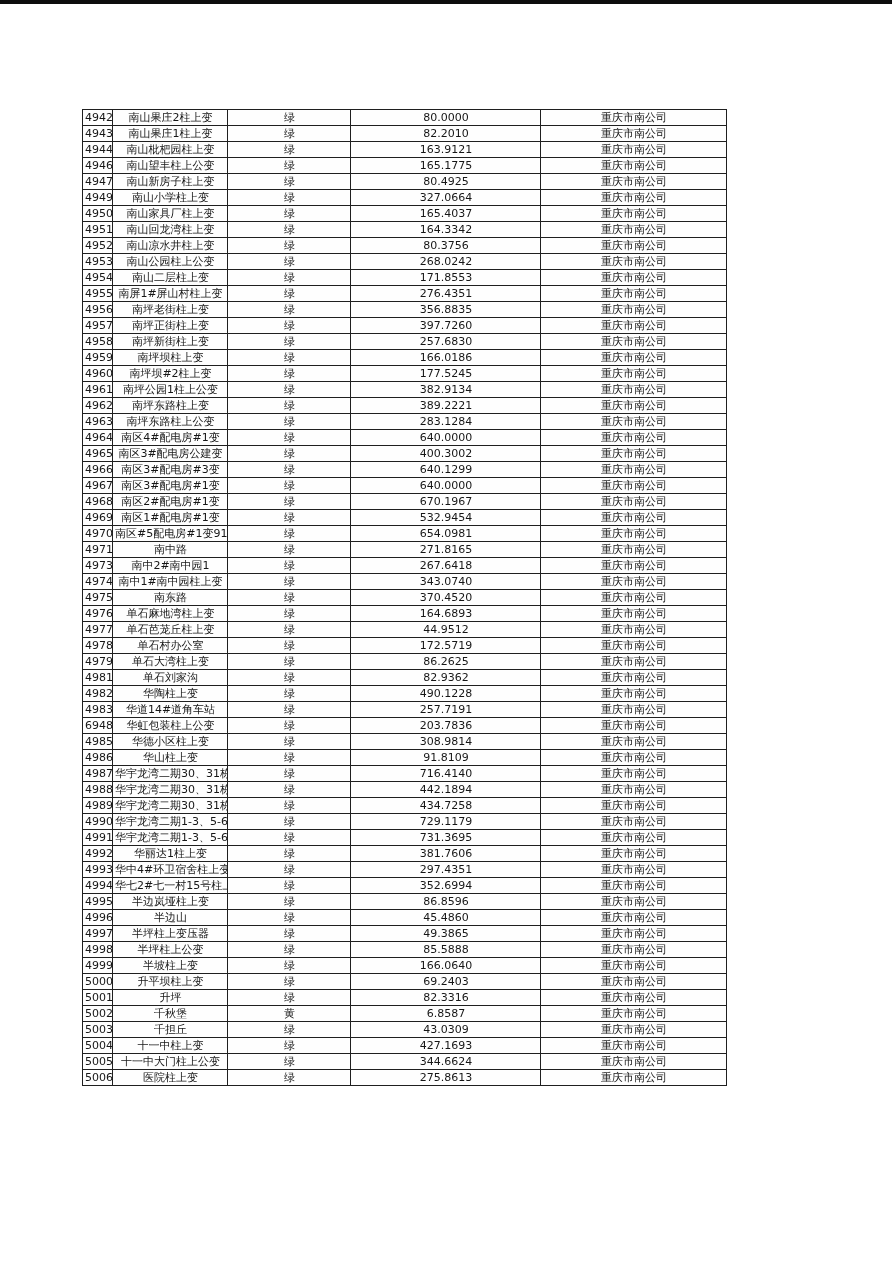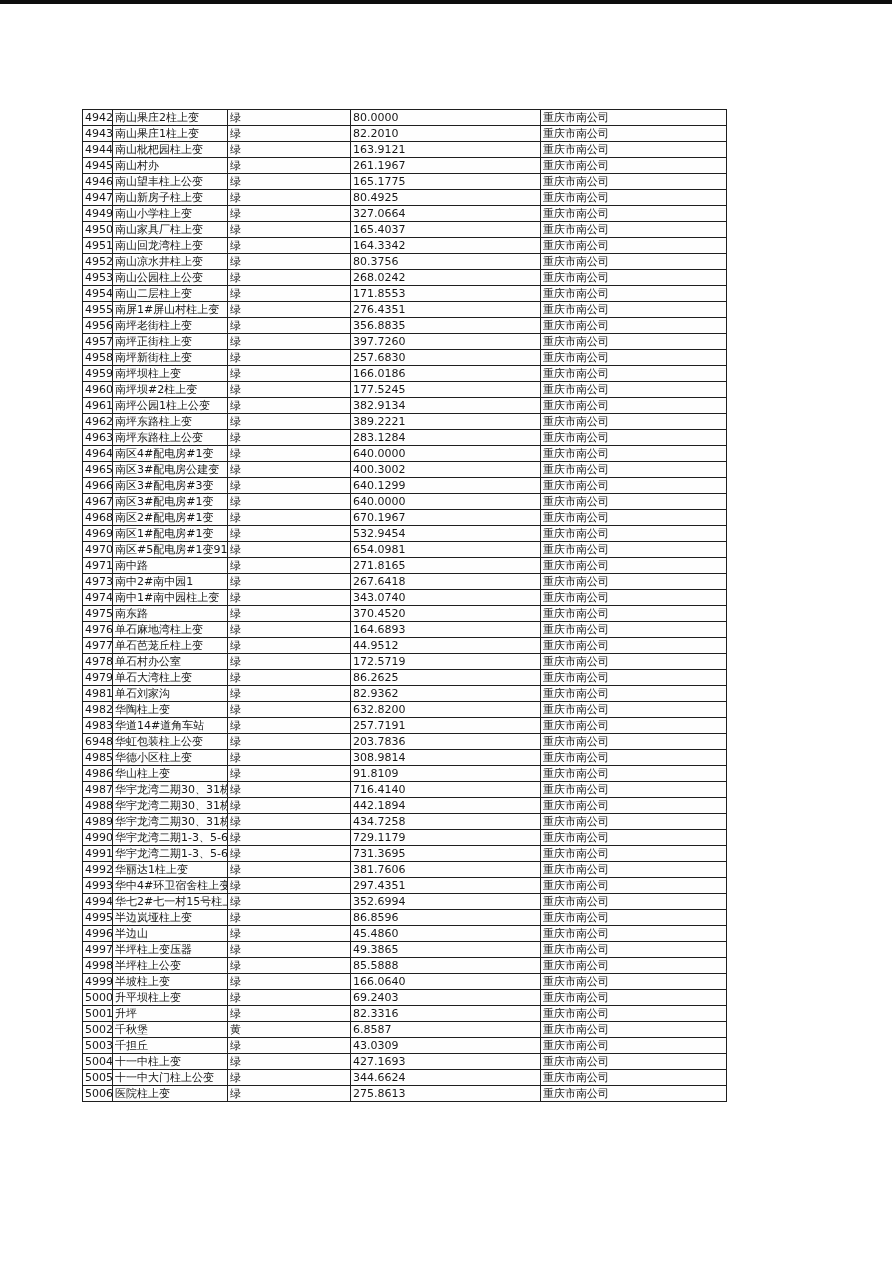--- a/index.html
+++ b/index.html
@@ -26,20 +26,21 @@
     background: #0d0d0d;
   }
   table.grid {
     position: absolute;
     left: 82px;
     top: 109px;
     border-collapse: collapse;
     table-layout: fixed;
     width: 644px;
     background: #fefefe;
+    text-align: center;
   }
   table.grid td {
     height: 15px;
     padding: 0 1px 0 2px;
     font-size: 11px;
     line-height: 15px;
     border: 1px solid #1f1f1f;
     overflow: hidden;
     white-space: nowrap;
     color: #161616;
@@ -78,27 +79,20 @@
           <td class="c-company">重庆市南公司</td>
         </tr>
         <tr>
           <td class="c-id">4944</td>
           <td class="c-name">南山枇杷园柱上变</td>
           <td class="c-color">绿</td>
           <td class="c-value">163.9121</td>
           <td class="c-company">重庆市南公司</td>
         </tr>
         <tr>
-          <td class="c-id">4945</td>
-          <td class="c-name">南山村办</td>
-          <td class="c-color">绿</td>
-          <td class="c-value">261.1967</td>
-          <td class="c-company">重庆市南公司</td>
-        </tr>
-        <tr>
           <td class="c-id">4946</td>
           <td class="c-name">南山望丰柱上公变</td>
           <td class="c-color">绿</td>
           <td class="c-value">165.1775</td>
           <td class="c-company">重庆市南公司</td>
         </tr>
         <tr>
           <td class="c-id">4947</td>
           <td class="c-name">南山新房子柱上变</td>
           <td class="c-color">绿</td>
@@ -319,21 +313,21 @@
           <td class="c-id">4981</td>
           <td class="c-name">单石刘家沟</td>
           <td class="c-color">绿</td>
           <td class="c-value">82.9362</td>
           <td class="c-company">重庆市南公司</td>
         </tr>
         <tr>
           <td class="c-id">4982</td>
           <td class="c-name">华陶柱上变</td>
           <td class="c-color">绿</td>
-          <td class="c-value">632.8200</td>
+          <td class="c-value">490.1228</td>
           <td class="c-company">重庆市南公司</td>
         </tr>
         <tr>
           <td class="c-id">4983</td>
           <td class="c-name">华道14#道角车站</td>
           <td class="c-color">绿</td>
           <td class="c-value">257.7191</td>
           <td class="c-company">重庆市南公司</td>
         </tr>
         <tr>

